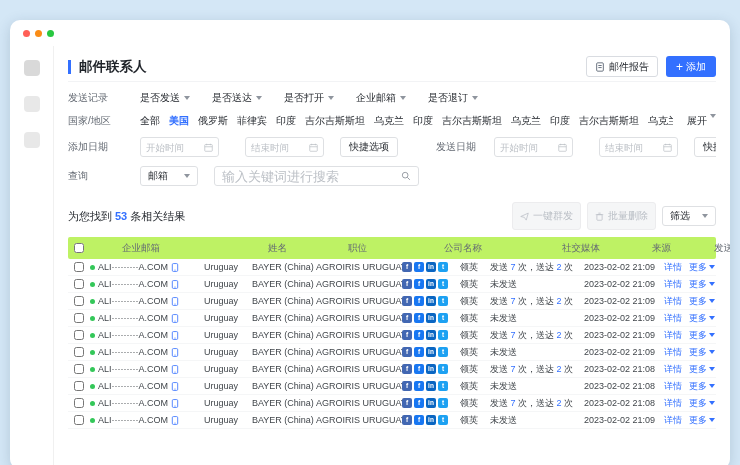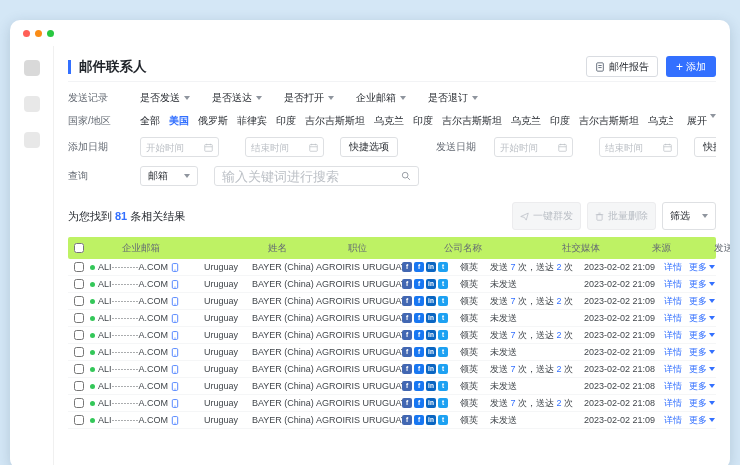--- a/index.html
+++ b/index.html
@@ -51,21 +51,21 @@
 
   .select-box { border:1px solid #dee0e3; border-radius:3px; height:20px; display:flex; align-items:center; padding:0 7px; gap:16px; font-size:10px; background:#fff; cursor:pointer; }
   .search-box { border:1px solid #dee0e3; border-radius:3px; height:20px; display:flex; align-items:center; padding:0 7px; width:205px; margin-left:8px; background:#fff; }
   .search-box input { border:none; outline:none; flex:1; font-size:13px; font-family:inherit; color:#333; background:transparent; }
   .search-box input::placeholder { color:#bcc0c6; }
 
   .results { display:flex; align-items:center; margin:5px 0 7px; font-size:11px; color:#1f2329; }
   .count { color:#3370ff; font-weight:bold; margin:0 3px; }
   .res-actions { margin-left:auto; display:flex; gap:6px; align-items:center; }
   .btn-gray { display:flex; align-items:center; gap:4px; background:#f5f6f7; color:#b9bec5; border:1px solid #ececee; border-radius:3px; height:28px; padding:0 7px; font-size:10px; cursor:pointer; white-space:nowrap; }
-  .sel-small { border:1px solid #dee0e3; border-radius:3px; height:28px; display:flex; align-items:center; padding:0 7px; gap:12px; font-size:10px; color:#1f2329; background:#fff; cursor:pointer; }
+  .sel-small { border:1px solid #dee0e3; border-radius:3px; height:20px; display:flex; align-items:center; padding:0 7px; gap:12px; font-size:10px; color:#1f2329; background:#fff; cursor:pointer; }
   .btn-mode { border:1px solid #b8ccff; color:#3370ff; background:#fff; border-radius:3px; height:20px; display:flex; align-items:center; gap:9px; padding:0 7px; font-size:10px; cursor:pointer; }
   .btn-mode .chev { border-top-color:#3370ff; }
 
   .table { width:100%; }
   .thead, .tr { display:grid; grid-template-columns:22px 114px 48px 64px 86px 58px 30px 94px 80px 1fr; align-items:center; }
   .thead { background:#bef264; height:22px; font-size:9.5px; color:#646a73; border-radius:2px;gap:32px; }
   .tr { height:17px; border-bottom:1px solid #f5f6f7; font-size:9px; color:#41464b; }
   .td { overflow:hidden; white-space:nowrap; text-overflow:clip; padding-right:4px; }
   .td.cbox { display:flex; justify-content:center; padding-right:0; }
   input[type=checkbox] { width:10px; height:10px; margin:0; cursor:pointer; }
@@ -224,21 +224,21 @@
             <svg width="10" height="10" viewBox="0 0 12 12">
                 <circle cx="5" cy="5" r="3.4" fill="none" stroke="#8f959e" stroke-width="1.1"></circle>
                 <line x1="7.6" y1="7.6" x2="10.6" y2="10.6" stroke="#8f959e" stroke-width="1.1"></line>
               </svg>
           </span>
         </div>
       </div>
 
       <div class="results">
         <span>为您找到</span>
-        <span class="count">81</span>
+        <span class="count">53</span>
         <span>条相关结果</span>
         <span class="res-actions">
           <button class="btn-gray">
             <svg width="9" height="9" viewBox="0 0 12 12">
                 <path d="M1 6 L11 1.5 L8.3 10.8 L5.8 7.2 L1 6 Z" fill="none" stroke="#b9bec5" stroke-width="1"></path>
               </svg>
             <span>一键群发</span>
           </button>
           <button class="btn-gray">
             <svg width="9" height="9" viewBox="0 0 12 12">

